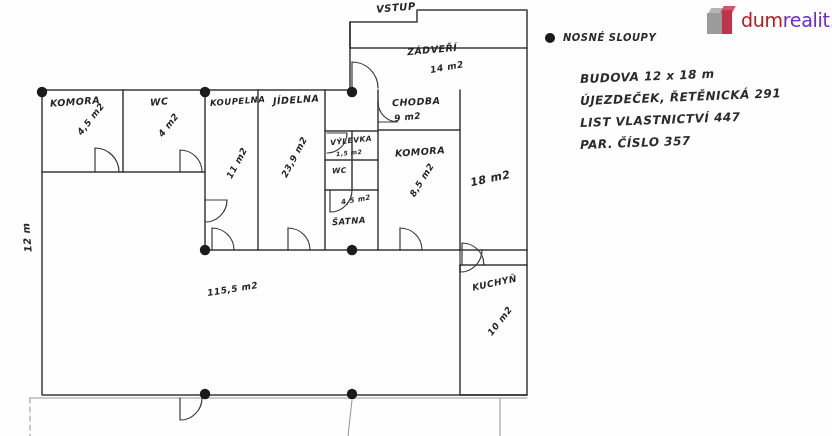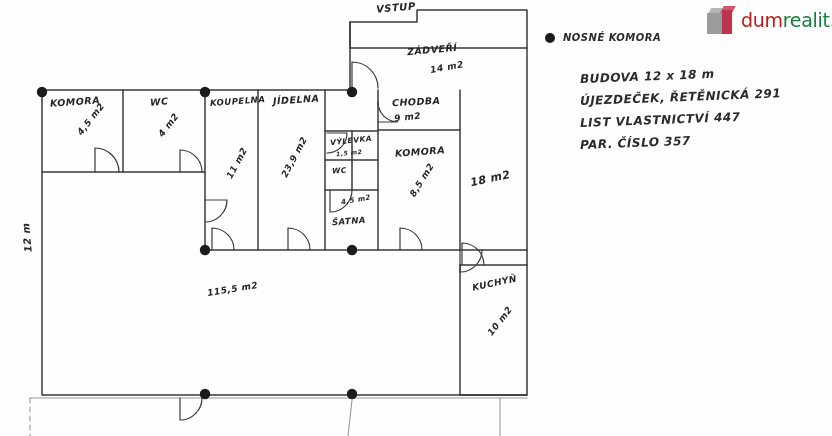--- a/index.html
+++ b/index.html
@@ -30,21 +30,21 @@
   }
   .brand-mark .bk-lid2{
     position:absolute;left:13px;top:0px;width:12px;height:7px;background:#d2566c;
     transform:skewX(-28deg);transform-origin:bottom left;
   }
   .brand-text{
     font-family:"DejaVu Sans", sans-serif;
     font-size:19px;letter-spacing:-0.3px;white-space:nowrap;
   }
   .brand-text .t-dark{color:#b91c1c;}
-  .brand-text .t-red{color:#15803d;}
+  .brand-text .t-red{color:#6d28d9;}
 
   
   .legend{position:absolute;left:545px;top:32px;display:flex;align-items:center;gap:8px;}
   .legend-dot{width:10px;height:10px;border-radius:50%;background:#1b1b1b;flex:none;}
   .hand{
     font-family:"DejaVu Sans", sans-serif;
     color:#2b2b2b;
     font-style:italic;
     font-weight:bold;
     letter-spacing:0.5px;
@@ -85,21 +85,21 @@
       <span class="bk-gray"></span>
       <span class="bk-red"></span>
     </span>
     <span class="brand-text">
       <span class="t-dark">dum</span><span class="t-red">realit</span><span class="t-dark">.cz</span>
     </span>
   </div>
 
   <div class="legend">
     <span class="legend-dot"></span>
-    <span class="hand legend-label">NOSNÉ KOMORA</span>
+    <span class="hand legend-label">NOSNÉ SLOUPY</span>
   </div>
 
   <div class="notes">
     <div class="hand note-line">BUDOVA  12 x 18 m</div>
     <div class="hand note-line">ÚJEZDEČEK,  ŘETĚNICKÁ 291</div>
     <div class="hand note-line">LIST VLASTNICTVÍ 447</div>
     <div class="hand note-line">PAR. ČÍSLO 357</div>
   </div>
 
   <div class="plan">

